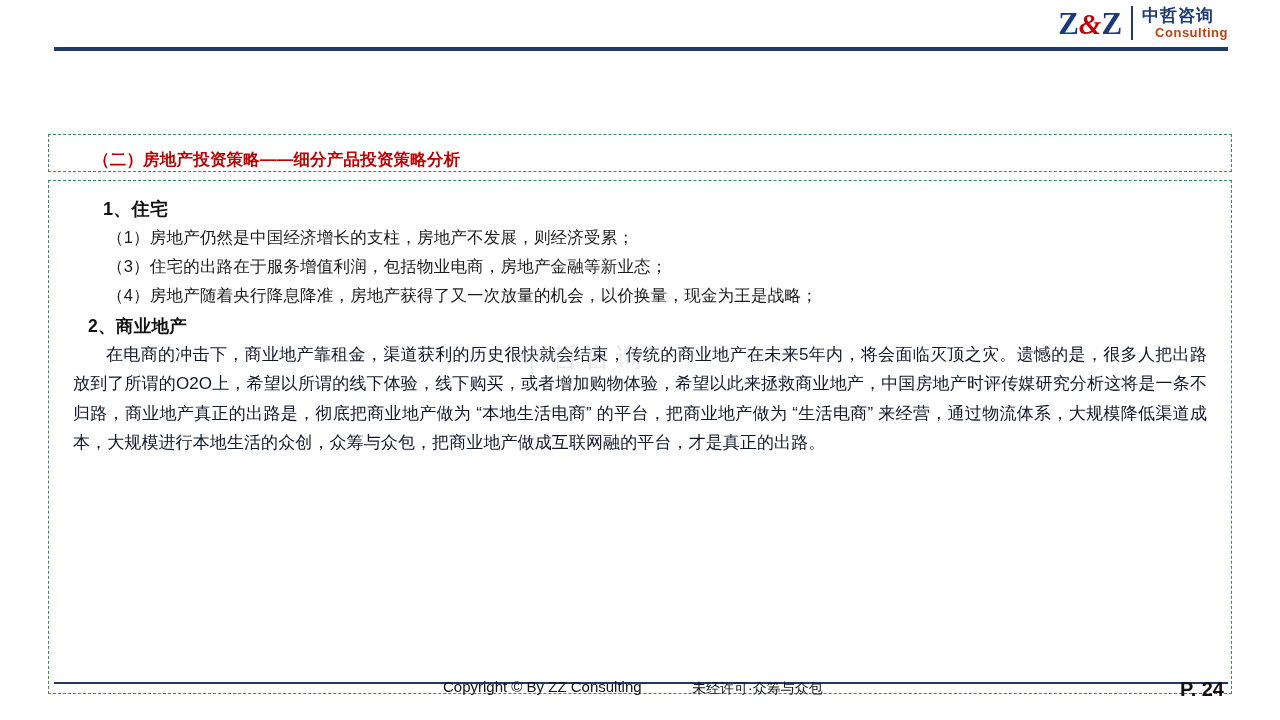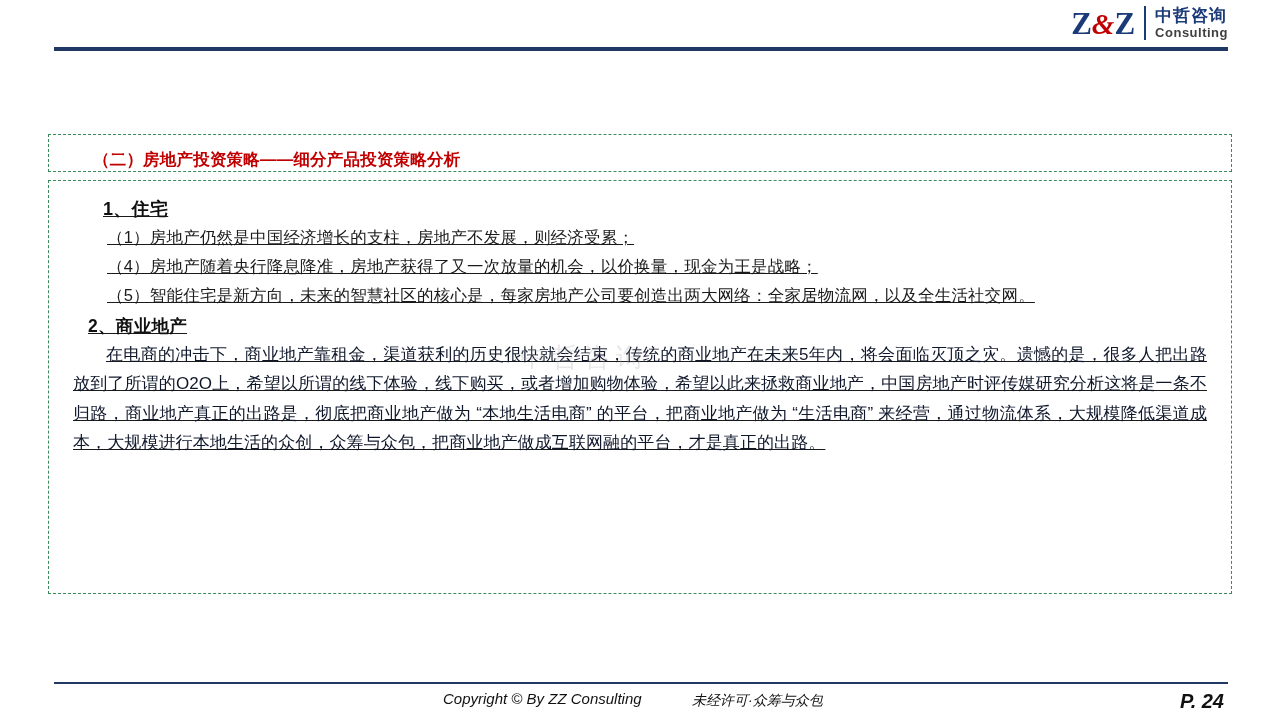--- a/index.html
+++ b/index.html
@@ -58,22 +58,23 @@
   }
   .logo-cn {
     font-size: 17px;
     font-weight: bold;
     color: #1b3a78;
     letter-spacing: 1px;
   }
   .logo-en {
     font-size: 13px;
     font-weight: bold;
-    color: #404040;
+    color: #c2410c;
     letter-spacing: 0.5px;
+    margin-left: 13px;
   }
   .header-rule {
     position: absolute;
     left: 54px;
     right: 52px;
     top: 47px;
     height: 4px;
     background: #1f3864;
   }
 
@@ -96,25 +97,24 @@
     color: #c00000;
     letter-spacing: 0.2px;
   }
 
   
   .body-box {
     position: absolute;
     left: 48px;
     top: 180px;
     width: 1184px;
-    height: 414px;
+    height: 514px;
     border: 1px dashed #3a8a5a;
     box-sizing: border-box;
     padding: 10px 18px 0 18px;
-    text-decoration: underline;
   }
   .sec-heading {
     font-size: 18px;
     font-weight: bold;
     color: #111111;
     margin: 6px 0 4px 36px;
     letter-spacing: 0.3px;
   }
   .sec-heading-2 {
     font-size: 17.5px;
@@ -157,24 +157,23 @@
     position: absolute;
     left: 54px;
     right: 52px;
     bottom: 36px;
     height: 2px;
     background: #1f3864;
   }
   .footer {
     position: absolute;
     left: 0;
-    bottom: 4px;
+    bottom: 16px;
     width: 1280px;
     height: 28px;
-    font-style: italic;
   }
   .copyright {
     position: absolute;
     left: 443px;
     top: 2px;
     font-size: 15px;
     color: #111111;
   }
   .no-reprint {
     position: absolute;
@@ -207,22 +206,22 @@
   <div class="header-rule"></div>
 </div>
 
 <div class="title-band">
   <div class="title-text">（二）房地产投资策略——细分产品投资策略分析</div>
 </div>
 
 <div class="body-box">
   <div class="sec-heading">1、住宅</div>
   <div class="line">（1）房地产仍然是中国经济增长的支柱，房地产不发展，则经济受累；</div>
+  <div class="line">（3）住宅的出路在于服务增值利润，包括物业电商，房地产金融等新业态；</div>
   <div class="line">（4）房地产随着央行降息降准，房地产获得了又一次放量的机会，以价换量，现金为王是战略；</div>
-  <div class="line">（5）智能住宅是新方向，未来的智慧社区的核心是，每家房地产公司要创造出两大网络：全家居物流网，以及全生活社交网。</div>
   <div class="sec-heading-2">2、商业地产</div>
   <div class="para">在电商的冲击下，商业地产靠租金，渠道获利的历史很快就会结束，传统的商业地产在未来5年内，将会面临灭顶之灾。遗憾的是，很多人把出路放到了所谓的O2O上，希望以所谓的线下体验，线下购买，或者增加购物体验，希望以此来拯救商业地产，中国房地产时评传媒研究分析这将是一条不归路，商业地产真正的出路是，彻底把商业地产做为 “本地生活电商” 的平台，把商业地产做为 “生活电商” 来经营，通过物流体系，大规模降低渠道成本，大规模进行本地生活的众创，众筹与众包，把商业地产做成互联网融的平台，才是真正的出路。</div>
 </div>
 
 <div class="watermark">中哲咨询</div>
 
 <div class="footer-rule"></div>
 <div class="footer">
   <div class="copyright">Copyright © By  ZZ Consulting</div>
   <div class="no-reprint">未经许可·众筹与众包</div>

